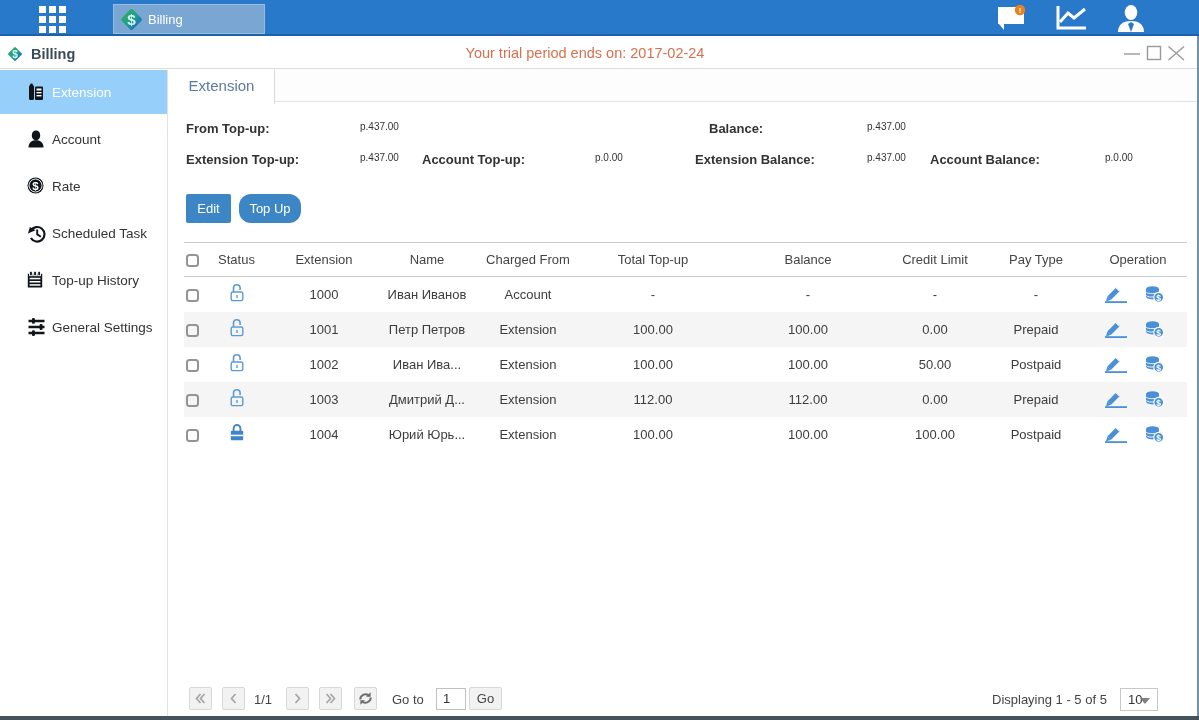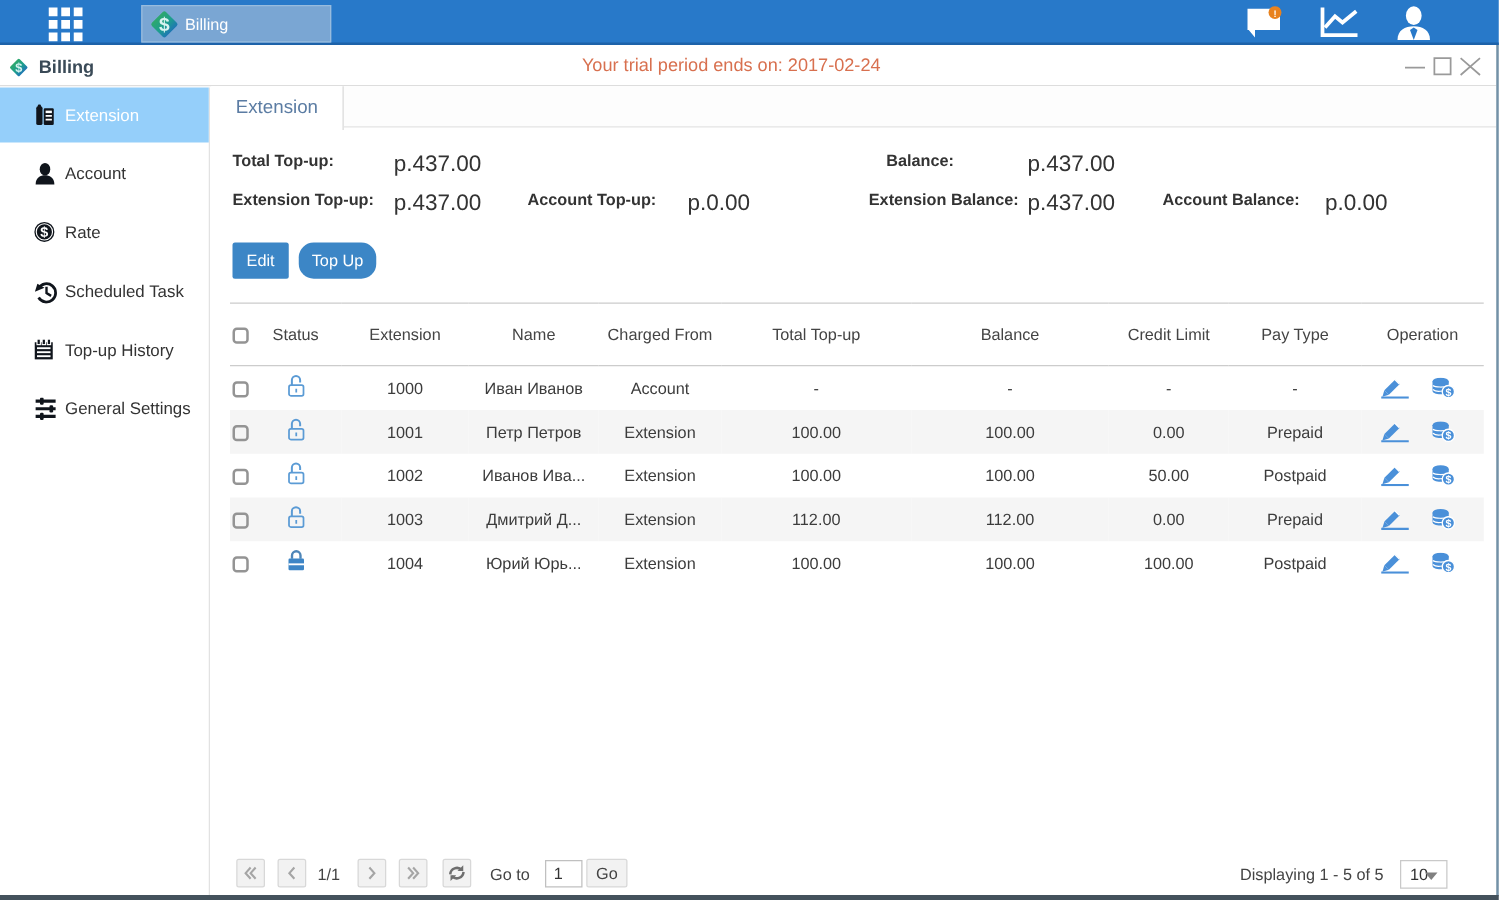--- a/index.html
+++ b/index.html
@@ -39,29 +39,29 @@
   
   #content { position:absolute; left:169px; top:69px; width:1028px; height:648px; background:#fff; }
   #tabstrip { position:absolute; left:106px; top:0px; width:922px; height:33px;
     background:#fdfdfd; border-bottom:1px solid #e3e3e3; }
   #tab { position:absolute; left:0; top:0; width:106px; height:35px; background:#fff;
     border-right:1px solid #dadada; }
   #tab span { position:absolute; left:0; right:0; top:8px; text-align:center;
     font-size:15px; color:#5b7ca3; }
 
   .lab { position:absolute; font-size:13px; font-weight:bold; color:#333; white-space:nowrap; }
-  .val { position:absolute; font-size:18px; color:#333; white-space:nowrap; }
+  .val { position:absolute; font-size:10px; color:#333; white-space:nowrap;margin-left:45px; }
 
   .btn { position:absolute; top:125px; height:29px; background:#3c86c6; color:#fff;
     font-size:13px; text-align:center; line-height:29px; border-radius:2px; }
 
   
   #tbl { position:absolute; left:15px; top:173px; width:1003px; border-collapse:collapse; table-layout:fixed; }
   #tbl th { border-top:1px solid #cccccc; border-bottom:1px solid #cccccc;
-    height:50px; font-size:13px; font-weight:normal; color:#444; text-align:center; }
+    height:34px; font-size:13px; font-weight:normal; color:#444; text-align:center; }
   #tbl td { height:35px; font-size:13px; color:#3c3c3c; text-align:center; padding:0; }
   #tbl tr.alt td { background:#f5f5f5; }
   .ckbox { display:inline-block; width:13px; height:13px; border:2px solid #949494;
     border-radius:3.5px; vertical-align:middle; }
   .opico { display:inline-block; vertical-align:middle; }
 
   
   .pbtn { position:absolute; top:687px; width:23px; height:23px; background:#f2f2f2;
     border:1px solid #d8d8d8; border-radius:2px; color:#aaa; font-size:14px;
     text-align:center; line-height:21px; font-weight:bold; }
@@ -205,21 +205,21 @@
     <span class="lbl">General Settings</span>
   </div>
 </div>
 
 <div id="content">
   <div id="tabstrip"></div>
   <div id="tab">
       <span>Extension</span>
     </div>
 
-  <div class="lab" style="left:17px; top:52px;">Total Top-up:</div>
+  <div class="lab" style="left:17px; top:52px;">From Top-up:</div>
   <div class="val" style="left:146px; top:52px;">p.437.00</div>
   <div class="lab" style="left:540px; top:52px;">Balance:</div>
   <div class="val" style="left:653px; top:52px;">p.437.00</div>
 
   <div class="lab" style="left:17px; top:83px;">Extension Top-up:</div>
   <div class="val" style="left:146px; top:83px;">p.437.00</div>
   <div class="lab" style="left:253px; top:83px;">Account Top-up:</div>
   <div class="val" style="left:381px; top:83px;">p.0.00</div>
   <div class="lab" style="left:526px; top:83px;">Extension Balance:</div>
   <div class="val" style="left:653px; top:83px;">p.437.00</div>
@@ -318,21 +318,21 @@
       </td>
     </tr>
     <tr>
       <td><span class="ckbox"></span></td>
       <td><svg width="14" height="19" viewBox="0 0 14 19">
               <path d="M3.5 9 V5 a3.3 3.3 0 0 1 6.6 0 V7" stroke="#5b9bd5" stroke-width="1.6" fill="none"></path>
               <rect x="1.2" y="9" width="11.6" height="8.6" rx="1.5" stroke="#5b9bd5" stroke-width="1.4" fill="none"></rect>
               <rect x="6.3" y="12" width="1.4" height="3" fill="#5b9bd5"></rect>
             </svg></td>
       <td>1002</td>
-          <td>Иванов Ива...</td>
+          <td>Иван Ива...</td>
           <td>Extension</td>
           <td>100.00</td>
           <td>100.00</td>
           <td>50.00</td>
           <td>Postpaid</td>
       <td>
         <svg class="opico" style="margin-right:13px;margin-left:-8px" width="24" height="17" viewBox="0 0 24 17">
               <path d="M3.5 10.2 L12.2 1.5 L15.8 5.1 L7.1 13.8 Z" fill="#4a90d9"></path>
               <path d="M3.5 10.2 L7.1 13.8 L1.9 15.4 Z" fill="#4a90d9"></path>
               <path d="M11.7 1.4 L15.5 5.2" stroke="#ffffff" stroke-width="1.1"></path>

